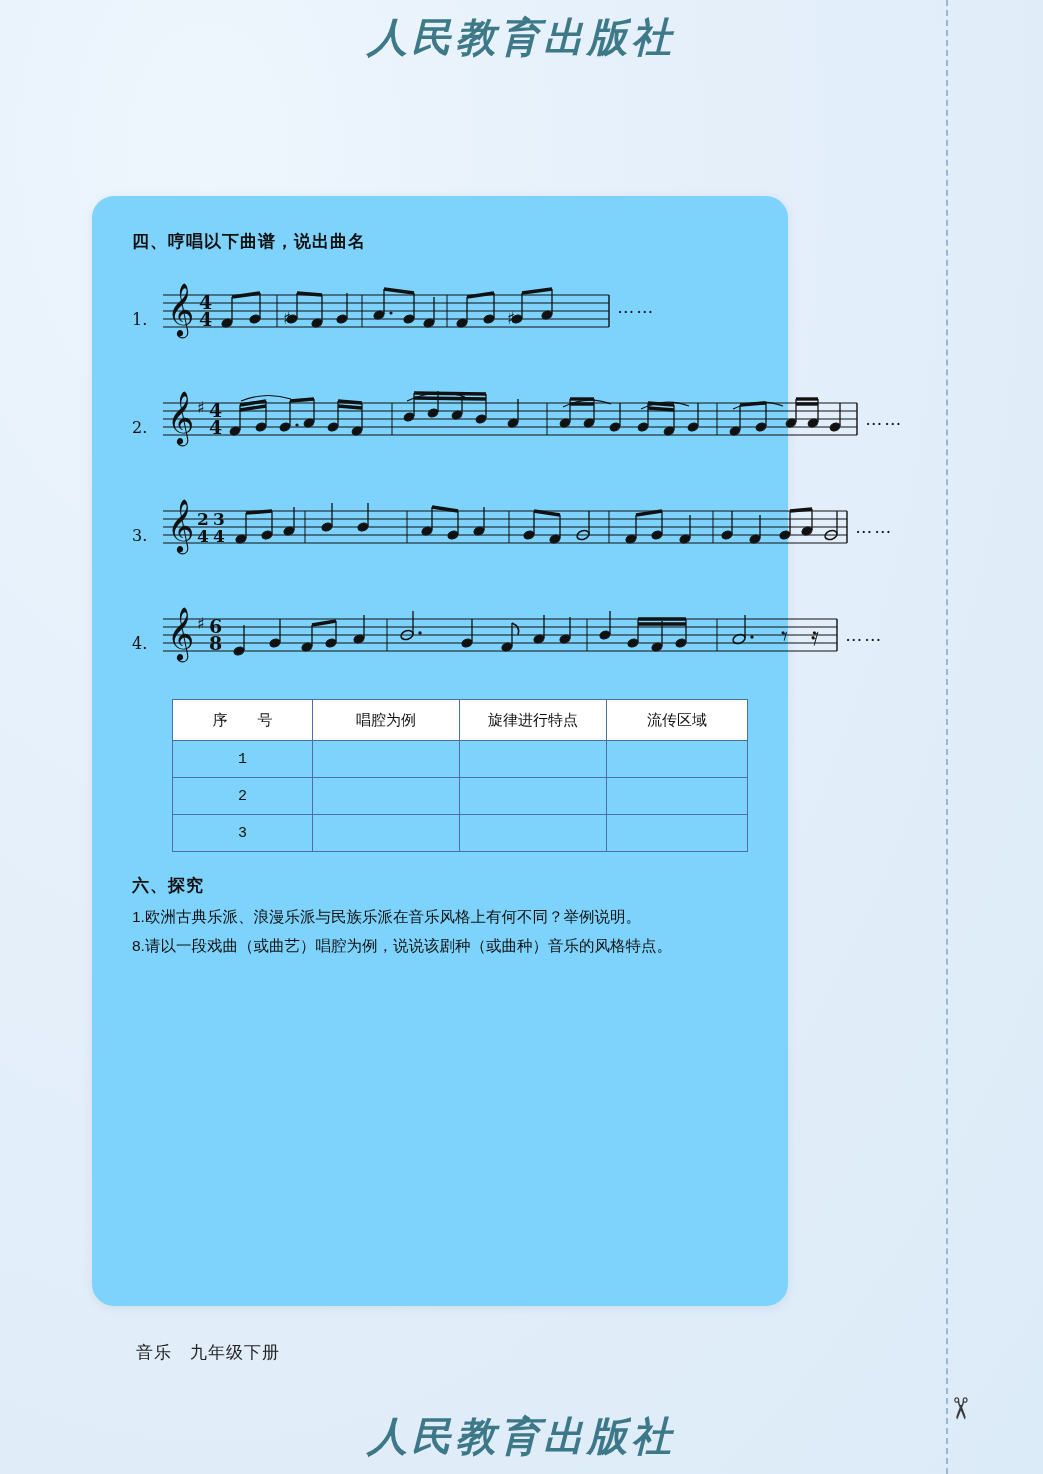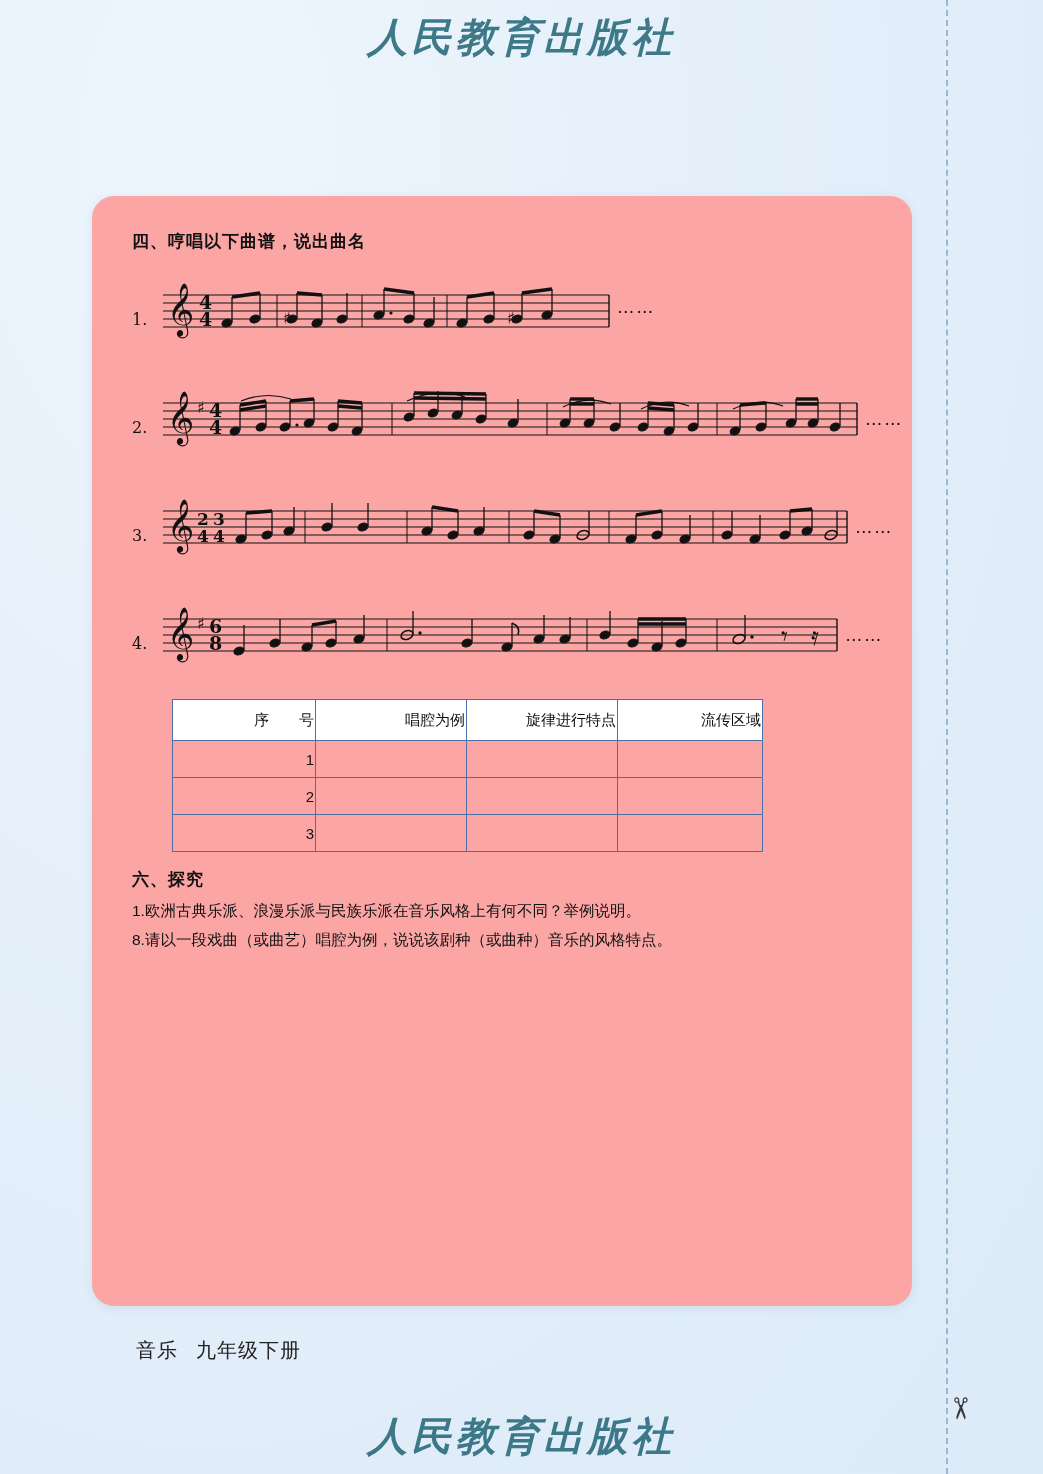--- a/index.html
+++ b/index.html
@@ -45,22 +45,22 @@
   }
   .scissors{
     position:absolute;right:70px;bottom:48px;
     font-size:30px;color:#3a3a3a;
     transform:rotate(90deg);
   }
   
   .sheet{
     position:absolute;
     left:92px;top:196px;
-    width:820px;height:1110px;
-    background:#fca5a5;
+    width:696px;height:1110px;
+    background:#7dd3fc;
     border-radius:22px;
     box-shadow:0 2px 10px rgba(120,150,180,.18);
   }
   .sheet-inner{padding:34px 40px 0 40px;}
   .sec-title{
     font-family:"DejaVu Sans", sans-serif;
     font-weight:bold;
     font-size:17px;
     color:#111;
     letter-spacing:1px;
@@ -87,45 +87,45 @@
     font-family:"DejaVu Serif", serif;
     white-space:nowrap;
   }
   svg{display:block;}
   
   .table-wrap{margin:14px 0 0 40px;}
   table{border-collapse:collapse;}
   table td,table th{
     border:1px solid #4c6fa5;
     height:34px;
-    text-align:right;
+    text-align:center;
     font-size:15px;
     color:#111;
-    font-family:Liberation Sans, sans-serif;
+    font-family:Liberation Mono, monospace;
   }
   thead th{
     font-weight:normal;
     background:#fff;
     height:38px;
   }
   .col-a{width:140px;}
   .col-b{width:148px;}
   .col-c{width:148px;}
   .col-d{width:142px;}
-  .sec6{margin-top:16px;}
+  .sec6{margin-top:22px;}
   .q-line{
     font-size:15.5px;
     color:#111;
     line-height:1.85;
     font-family:Liberation Sans, sans-serif;
   }
   .footer{
     position:absolute;
     left:136px;bottom:110px;
-    font-size:20px;
+    font-size:17px;
     color:#222;
     font-family:"DejaVu Sans", sans-serif;
     letter-spacing:1px;
   }
   .sp{display:inline-block;width:18px;}
 </style>
 </head>
 <body>
 
 <div class="page-bg"></div>

